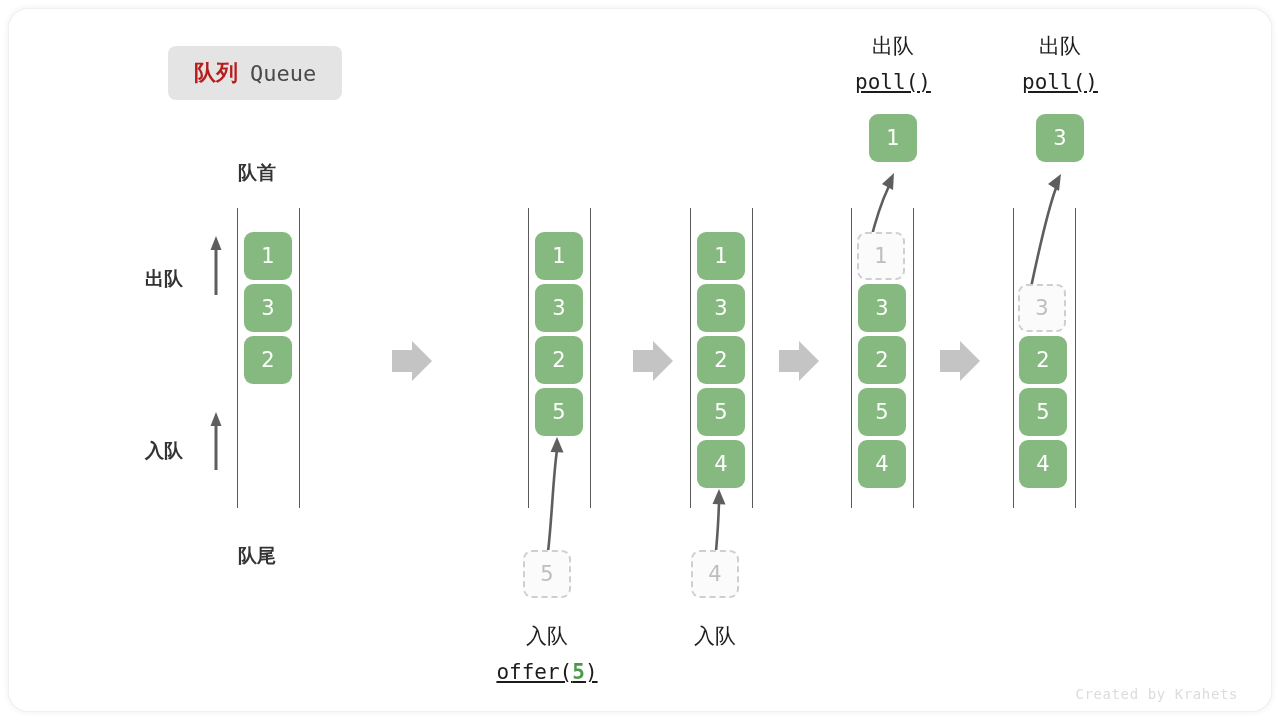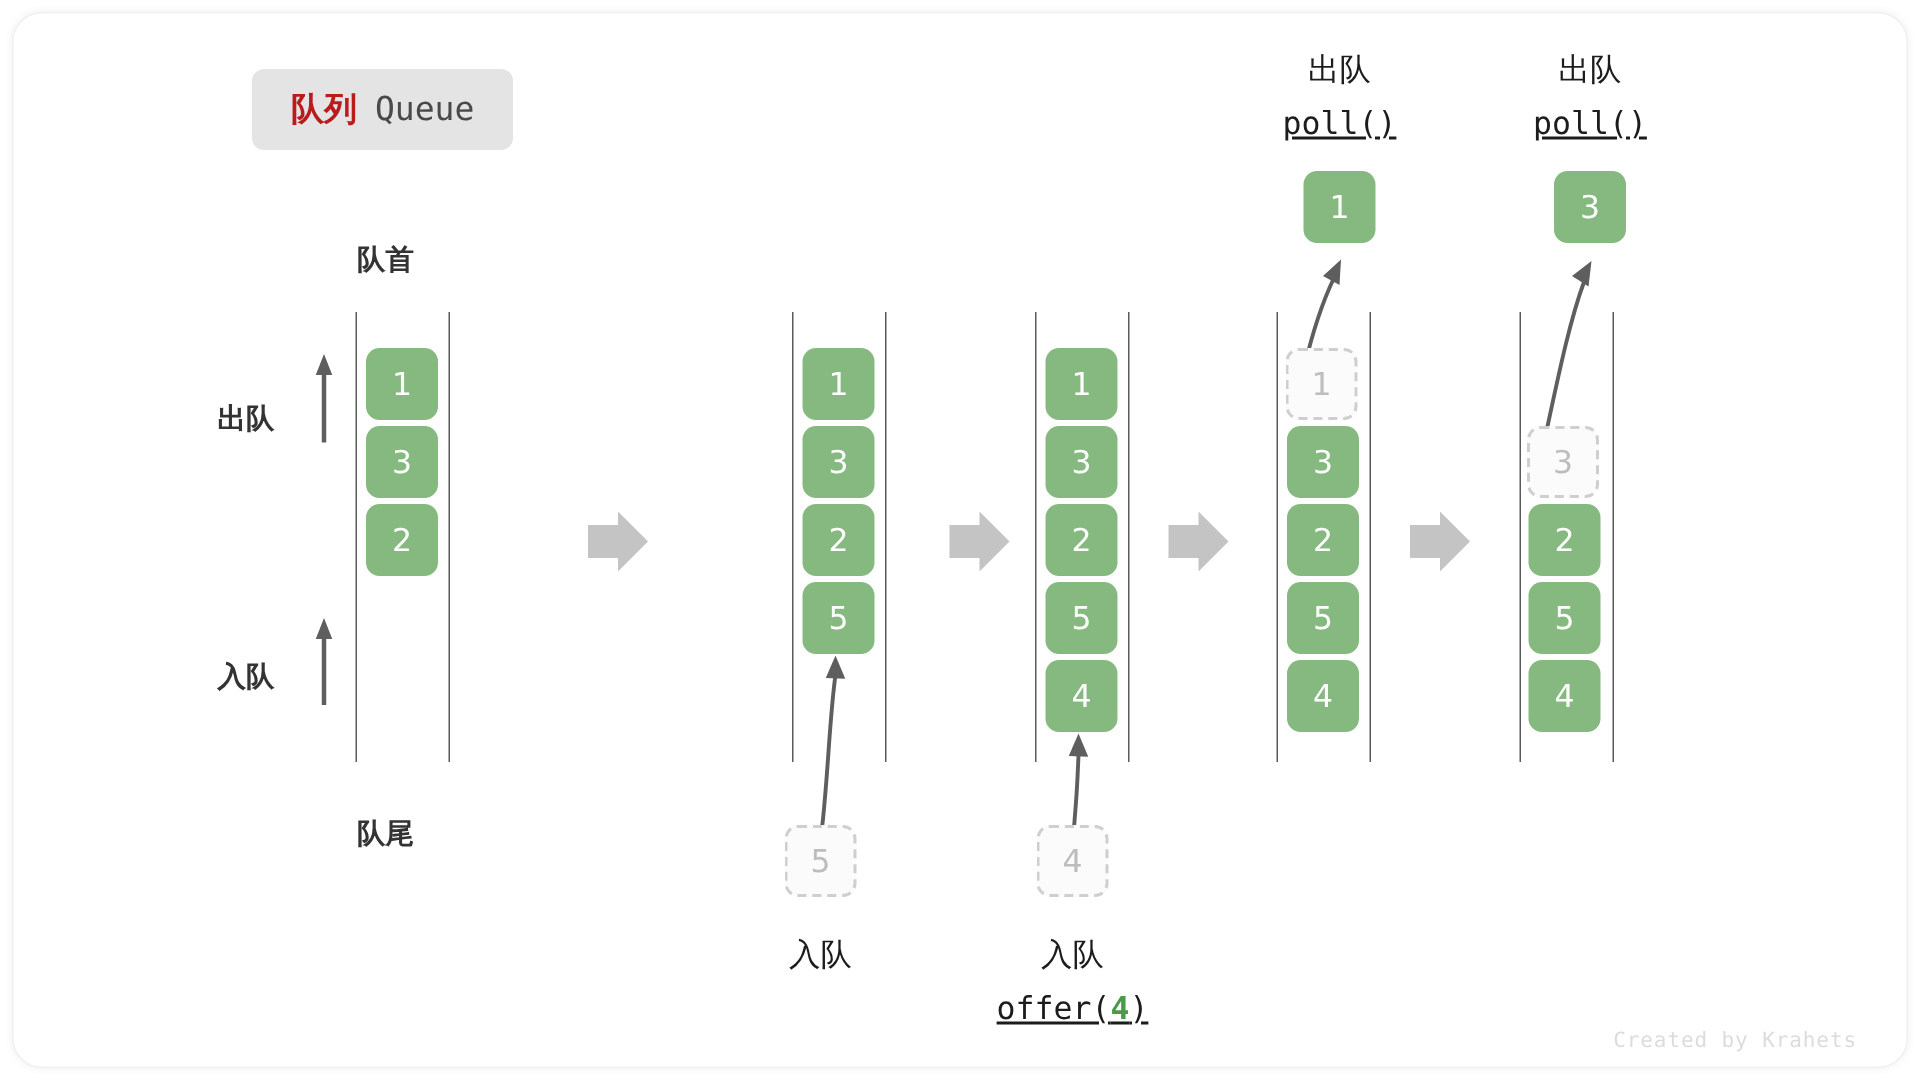--- a/index.html
+++ b/index.html
@@ -176,33 +176,33 @@
 
   <div class="rail" style="left:528px; top:208px; height:300px;"></div>
   <div class="rail" style="left:590px; top:208px; height:300px;"></div>
   <div class="box" style="left:535px; top:232px;">1</div>
   <div class="box" style="left:535px; top:284px;">3</div>
   <div class="box" style="left:535px; top:336px;">2</div>
   <div class="box" style="left:535px; top:388px;">5</div>
   <div class="box ghost" style="left:523px; top:550px;">5</div>
   <div class="op-label" style="left:447px; top:618px; width:200px;">
     <span class="l1">入队</span>
+    <span class="l2"><span>offer(</span><span class="num">5</span><span>)</span></span>
   </div>
 
   <div class="rail" style="left:690px; top:208px; height:300px;"></div>
   <div class="rail" style="left:752px; top:208px; height:300px;"></div>
   <div class="box" style="left:697px; top:232px;">1</div>
   <div class="box" style="left:697px; top:284px;">3</div>
   <div class="box" style="left:697px; top:336px;">2</div>
   <div class="box" style="left:697px; top:388px;">5</div>
   <div class="box" style="left:697px; top:440px;">4</div>
   <div class="box ghost" style="left:691px; top:550px;">4</div>
   <div class="op-label" style="left:615px; top:618px; width:200px;">
     <span class="l1">入队</span>
-    <span class="l2"><span>offer(</span><span class="num">4</span><span>)</span></span>
   </div>
 
   <div class="rail" style="left:851px; top:208px; height:300px;"></div>
   <div class="rail" style="left:913px; top:208px; height:300px;"></div>
   <div class="box ghost" style="left:857px; top:232px;">1</div>
   <div class="box" style="left:858px; top:284px;">3</div>
   <div class="box" style="left:858px; top:336px;">2</div>
   <div class="box" style="left:858px; top:388px;">5</div>
   <div class="box" style="left:858px; top:440px;">4</div>
   <div class="box" style="left:869px; top:114px;">1</div>

